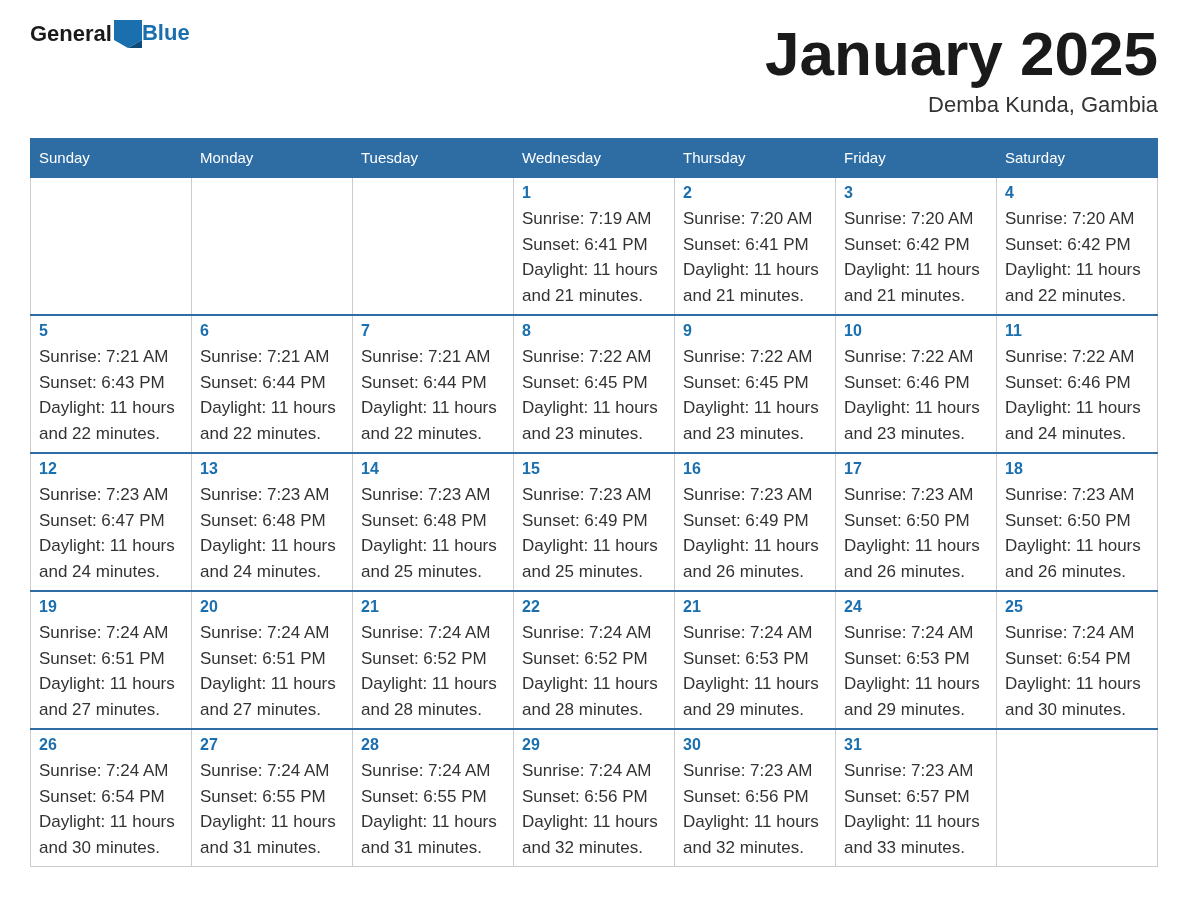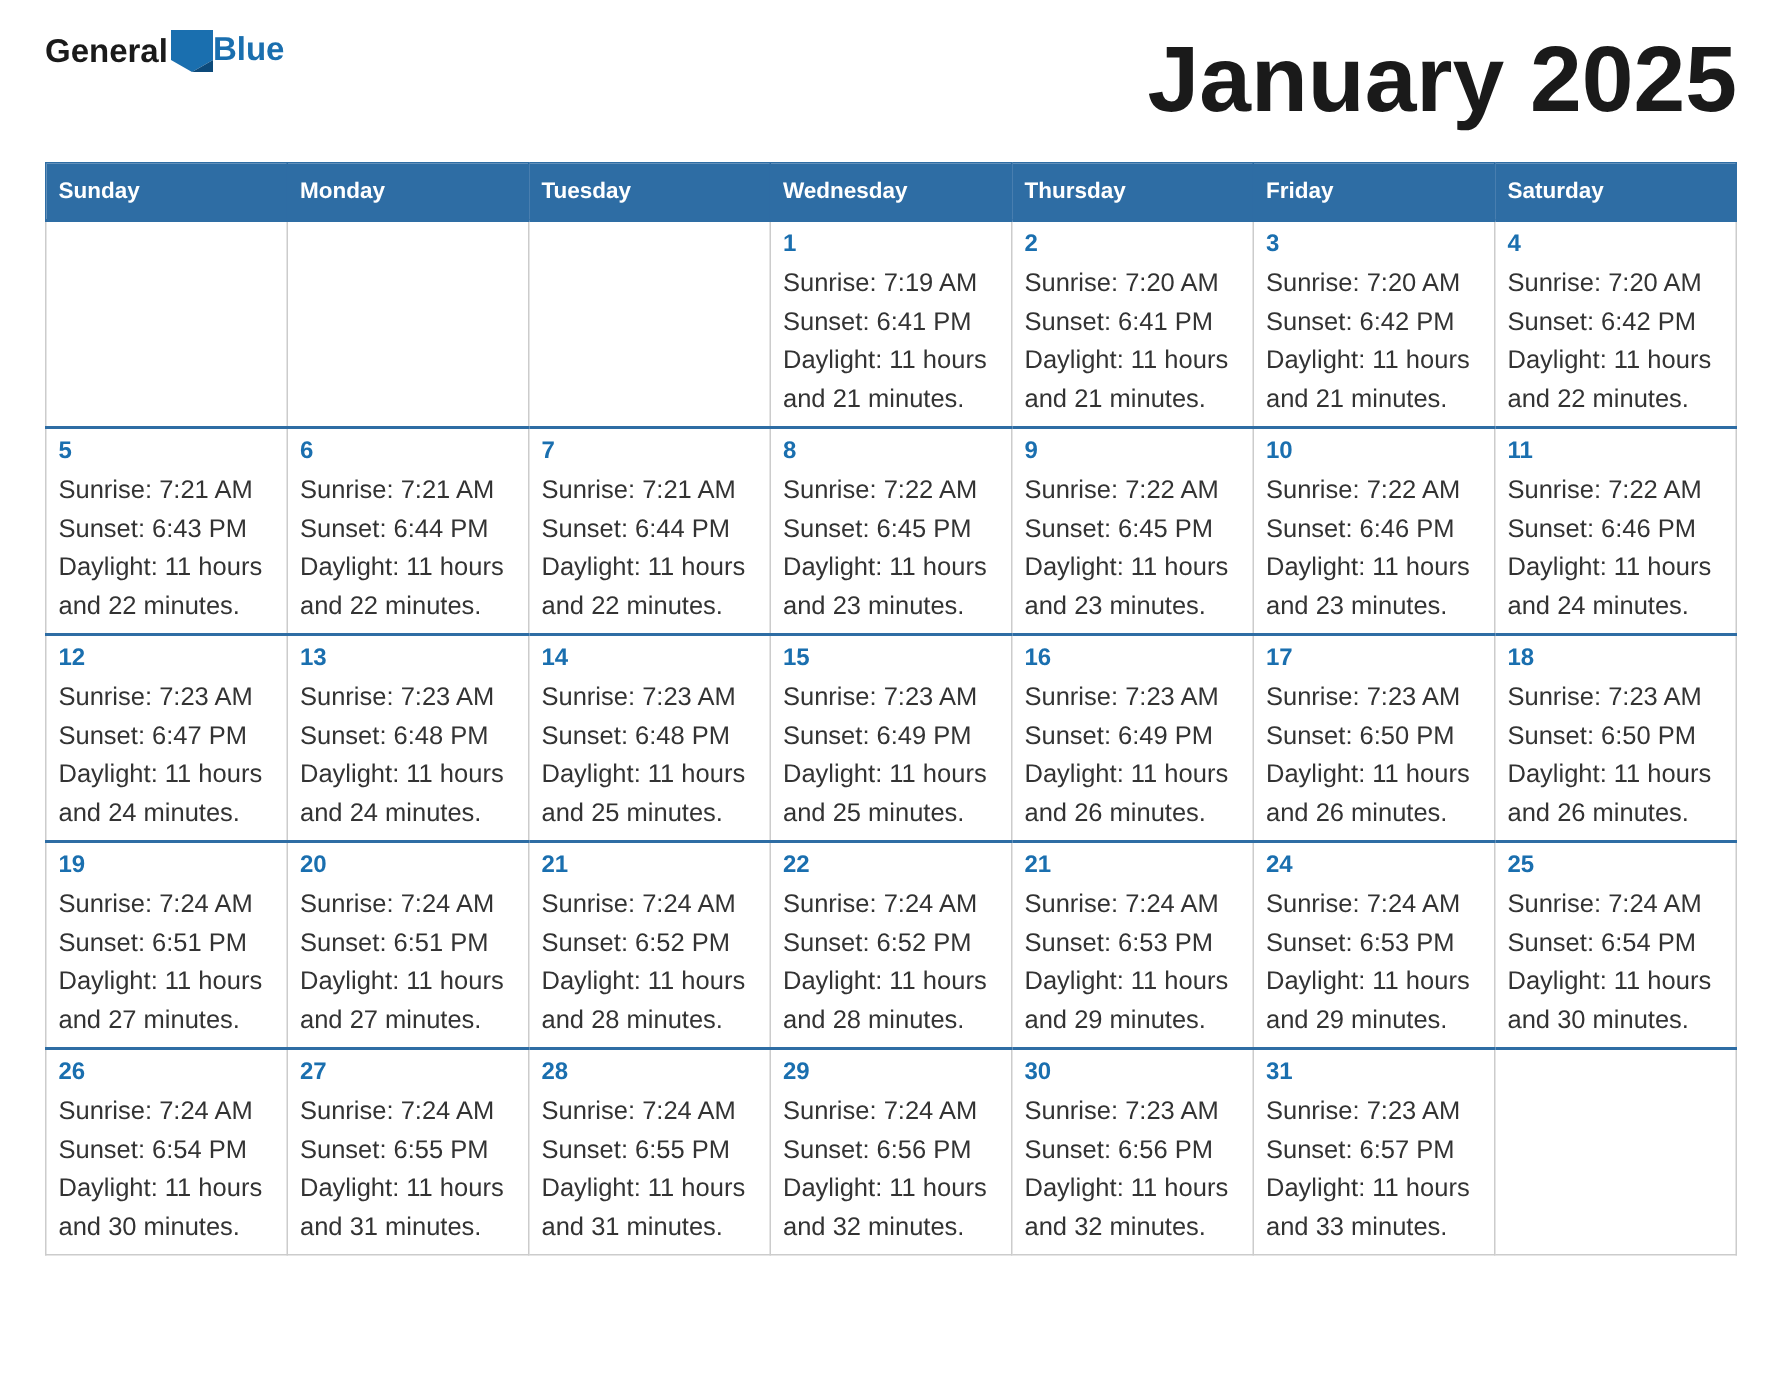--- a/index.html
+++ b/index.html
@@ -57,21 +57,21 @@
       width: 100%;
       border-collapse: collapse;
       border: 1px solid #ccc;
     }
     .calendar th {
       background-color: #2e6da4;
       color: white;
       padding: 10px 8px;
       text-align: left;
       font-size: 15px;
-      font-weight: bold;
+      font-weight: normal;
       border: 1px solid #2e6da4;
     }
     .calendar td {
       border: 1px solid #ccc;
       vertical-align: top;
       padding: 6px 8px;
       width: calc(100% / 7);
       min-height: 110px;
       height: 110px;
     }
@@ -105,20 +105,21 @@
         <polygon points="0,0 28,0 28,20 14,28 0,20" fill="#1a6faf"></polygon>
         <polygon points="14,28 28,20 28,28" fill="#0d4a7a"></polygon>
       </svg>
     </div>
     <div>
       <span class="logo-text-blue">Blue</span>
     </div>
   </div>
   <div class="title-section">
     <div class="calendar-title">January 2025</div>
+    <div class="calendar-subtitle">Demba Kunda, Gambia</div>
   </div>
 </div>
 
 <table class="calendar">
   <thead>
     <tr>
     <th>Sunday</th>
         <th>Monday</th>
         <th>Tuesday</th>
         <th>Wednesday</th>

